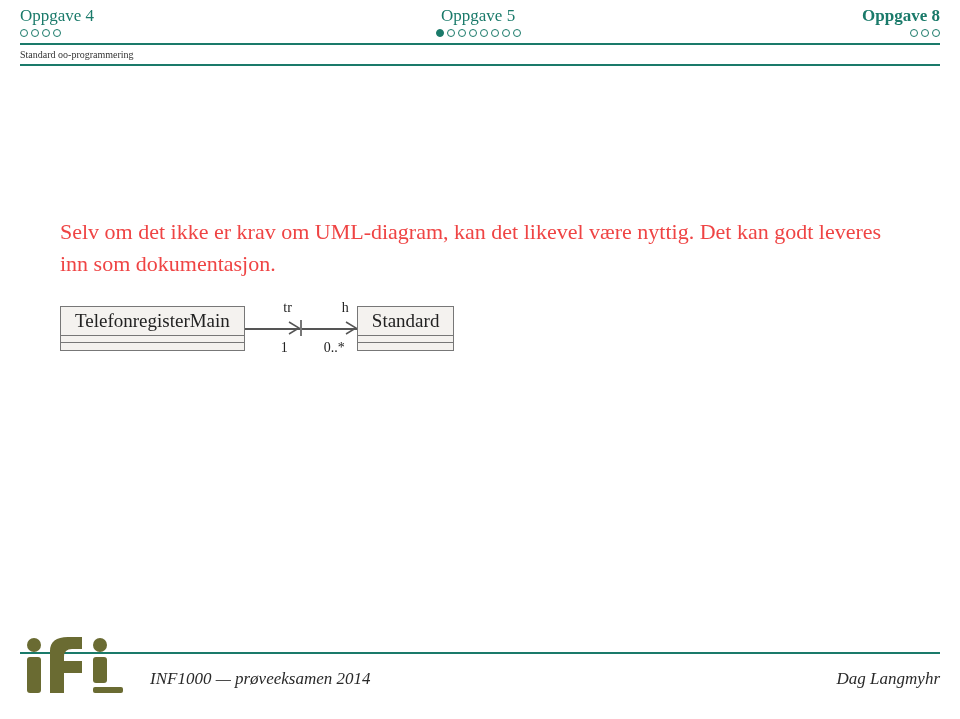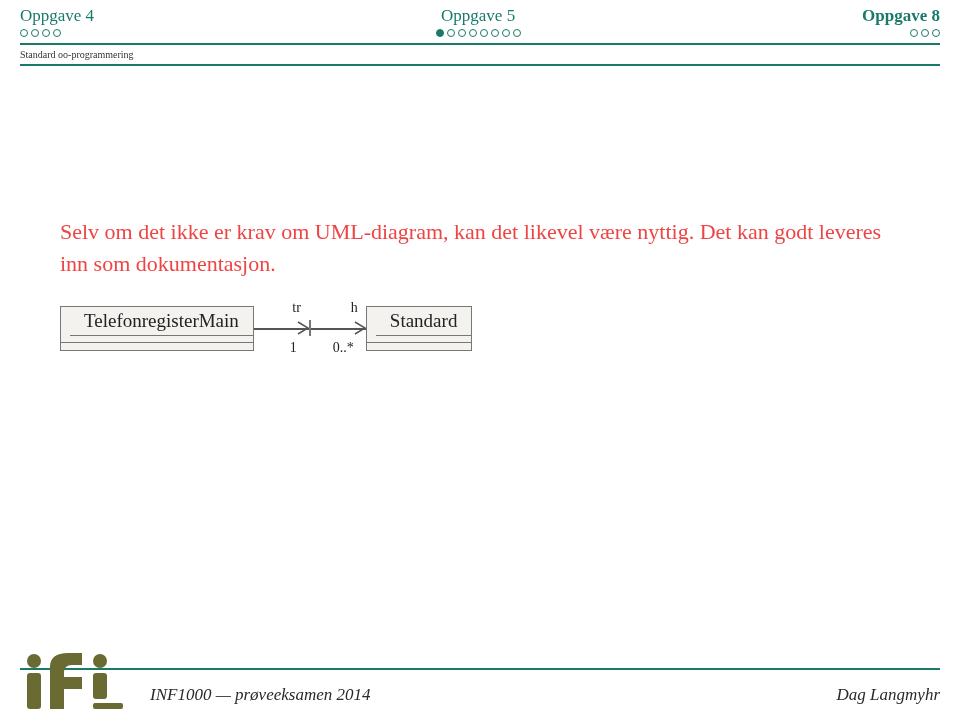--- a/index.html
+++ b/index.html
@@ -84,21 +84,20 @@
     display: flex;
     flex-direction: column;
   }
   .uml-class .uml-name {
     padding: 3px 14px;
     font-size: 19px;
     color: #222;
     border-bottom: 1px solid #777;
     text-align: center;
     white-space: nowrap;
-    margin-left: 9px;
   }
   .uml-class .uml-sec {
     height: 7px;
     border-bottom: 1px solid #777;
   }
   .uml-class .uml-sec:last-child { border-bottom: none; }
   .uml-assoc {
     position: relative;
     width: 55px;
     height: 24px;
@@ -130,21 +129,21 @@
   .assoc-label-bot {
     position: absolute;
     right: 12px;
     bottom: -16px;
     font-size: 14px;
     color: #222;
   }
   
   .footer {
     position: absolute;
-    left: 0; right: 0; bottom: 0;
+    left: 0; right: 0; bottom: 16px;
     height: 51px;
   }
   .foot-rule {
     height: 2px;
     background: #1a7a6a;
     margin: 0 20px;
   }
   .logo {
     position: absolute;
     left: 20px;

